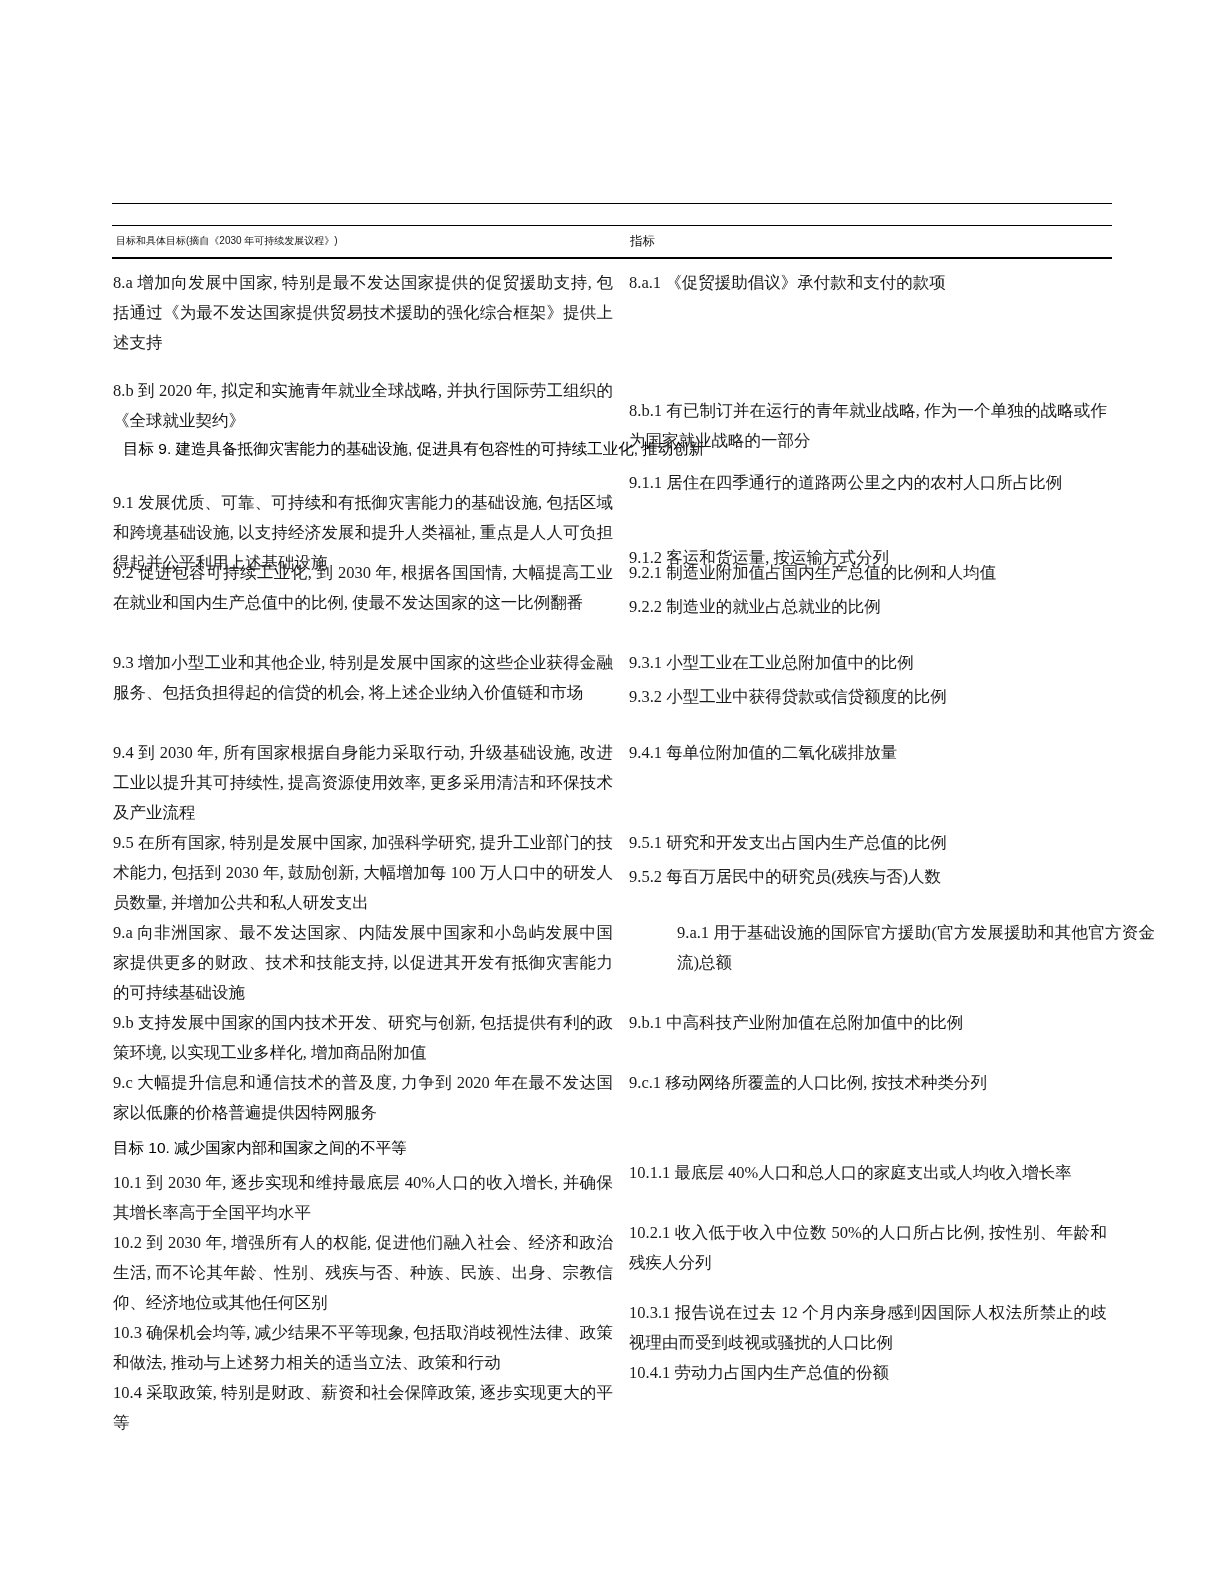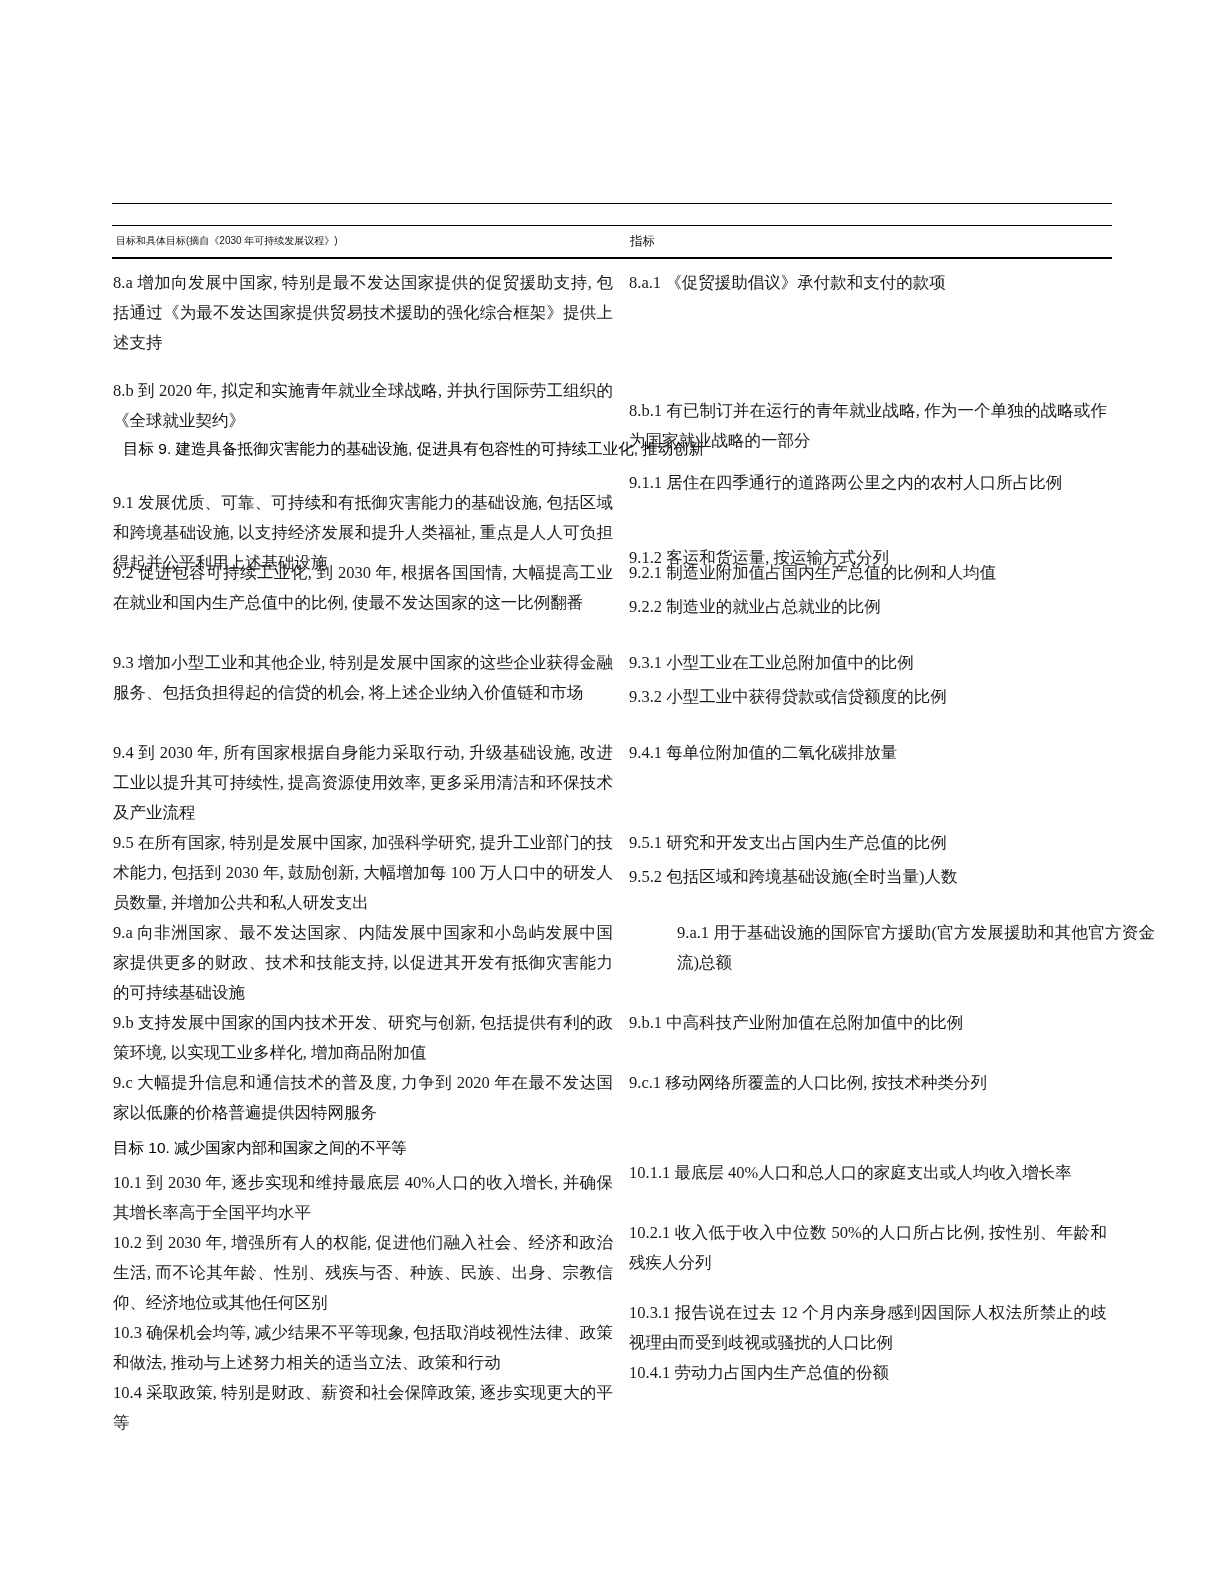--- a/index.html
+++ b/index.html
@@ -205,21 +205,21 @@
       <div class="para right-para" style="top:324px;">9.2.2  制造业的就业占总就业的比例</div>
 
       <div class="para right-para" style="top:380px;">9.3.1  小型工业在工业总附加值中的比例</div>
 
       <div class="para right-para" style="top:414px;">9.3.2  小型工业中获得贷款或信贷额度的比例</div>
 
       <div class="para right-para" style="top:470px;">9.4.1  每单位附加值的二氧化碳排放量</div>
 
       <div class="para right-para" style="top:560px;">9.5.1  研究和开发支出占国内生产总值的比例</div>
 
-      <div class="para right-para" style="top:594px;">9.5.2  包括区域和跨境基础设施(全时当量)人数</div>
+      <div class="para right-para" style="top:594px;">9.5.2  每百万居民中的研究员(残疾与否)人数</div>
 
       <div class="para right-para" style="top:650px;margin-left:48px;">9.a.1  用于基础设施的国际官方援助(官方发展援助和其他官方资金流)总额</div>
 
       <div class="para right-para" style="top:740px;">9.b.1  中高科技产业附加值在总附加值中的比例</div>
 
       <div class="para right-para" style="top:800px;">9.c.1  移动网络所覆盖的人口比例, 按技术种类分列</div>
 
       <div class="para right-para" style="top:890px;">10.1.1   最底层 40%人口和总人口的家庭支出或人均收入增长率</div>
 
       <div class="para right-para" style="top:950px;">10.2.1   收入低于收入中位数 50%的人口所占比例, 按性别、年龄和残疾人分列</div>

